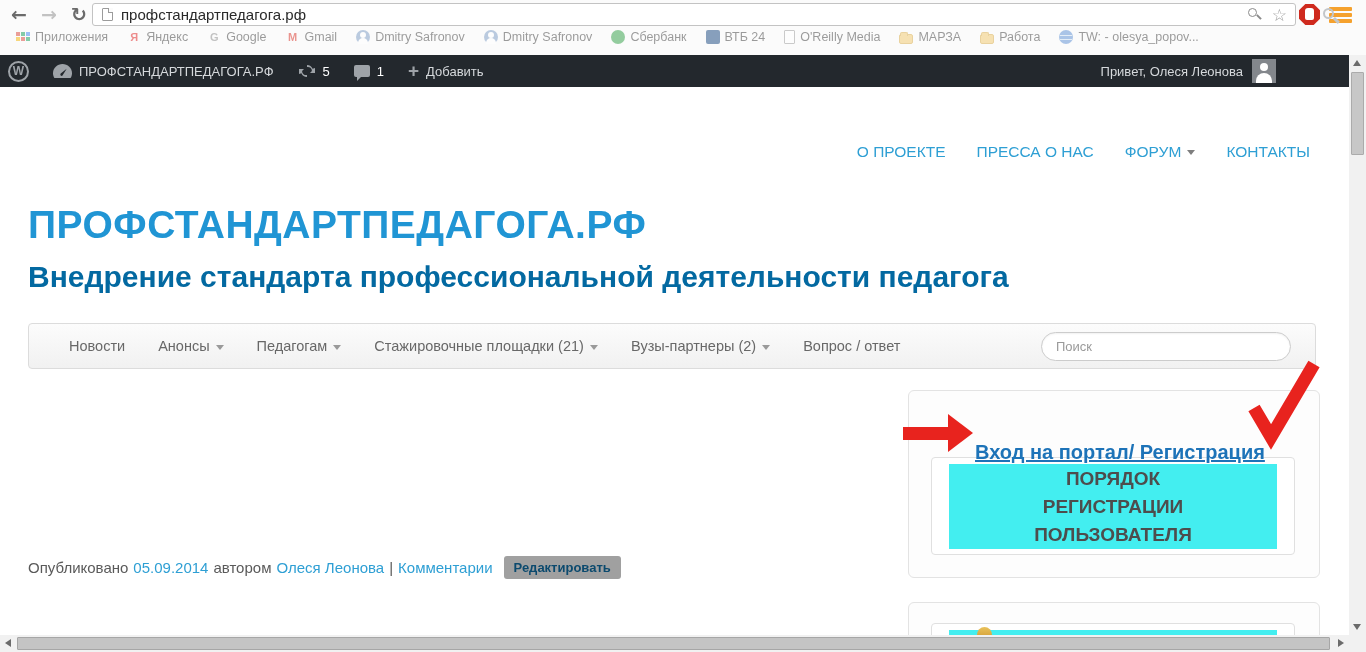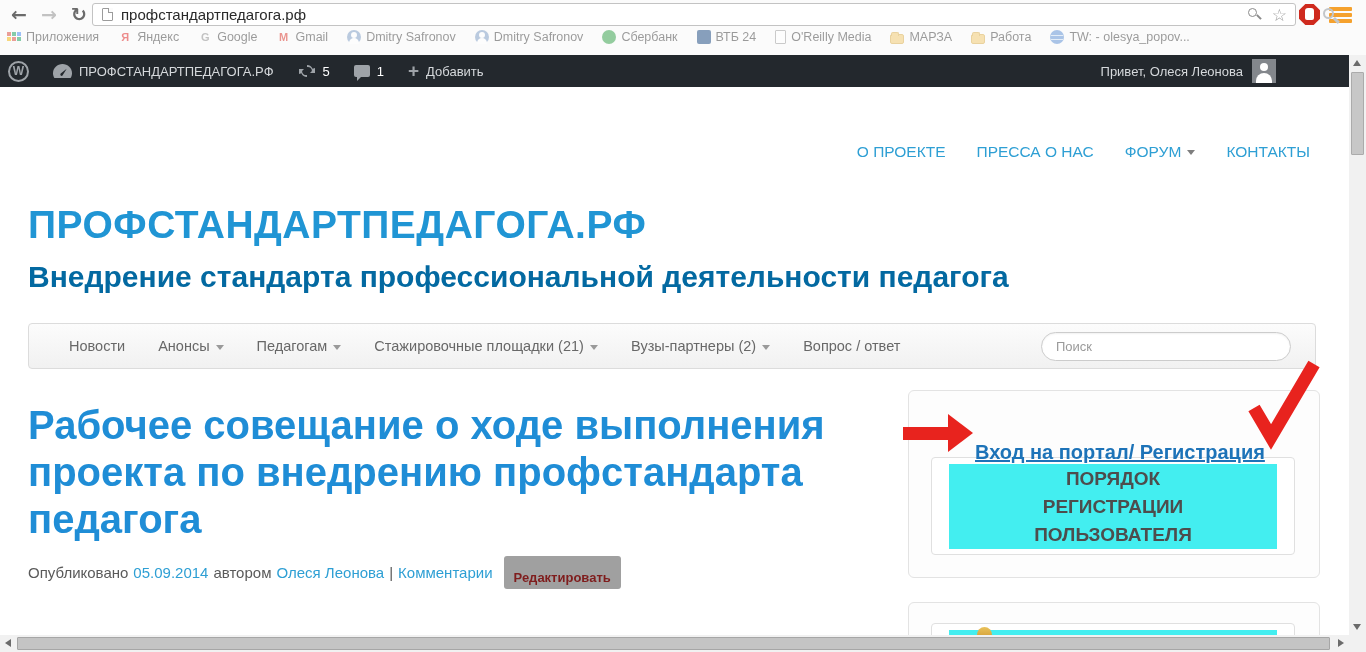--- a/index.html
+++ b/index.html
@@ -18,21 +18,21 @@
   .url-text { position: absolute; left: 28px; top: 2px; font-size: 15px; color: #2a2a2a; white-space: nowrap; }
   .zoom-glass { position:absolute; right: 34px; top: 4px; width: 13px; height: 13px; }
   .zoom-glass .lens { position:absolute; left:0; top:0; width:9px; height:9px; border:1.6px solid #8b8b8b; border-radius:50%; }
   .zoom-glass .hndl { position:absolute; left:8px; top:8px; width:6px; height:1.8px; background:#8b8b8b; transform:rotate(45deg); }
   .star-glyph { position:absolute; right: 8px; top: 1px; font-size: 17px; color: #a0a0a0; font-family: "DejaVu Sans", sans-serif; cursor:pointer; }
   .adblock { position: absolute; left: 1299px; top: 4px; width: 21px; height: 21px; background: #cf2a1e; clip-path: polygon(30% 0,70% 0,100% 30%,100% 70%,70% 100%,30% 100%,0 70%,0 30%); cursor: pointer; }
   .adblock .hand { position:absolute; left:6px; top:4px; width:9px; height:12px; background:#fff; border-radius:3px 3px 2px 2px; }
   .menu-burger { position: absolute; left: 1329px; top: 7px; width: 23px; cursor: pointer; }
   .menu-burger .bar { width: 23px; height: 3.6px; background: #f5a12d; border-radius: 1px; margin-bottom: 2.6px; }
   
-  .bookmarks { position: absolute; left: 0; top: 27px; width: 1366px; height: 20px; display: flex; align-items: center; gap: 19px; padding-left: 7px; filter: blur(0.6px); opacity: 0.5; }
+  .bookmarks { position: absolute; left: 0; top: 27px; width: 1366px; height: 20px; display: flex; align-items: center; gap: 19px; padding-left: 16px; filter: blur(0.6px); opacity: 0.5; }
   .bm { display: flex; align-items: center; gap: 5px; font-size: 12.5px; color: #3c3c3c; white-space: nowrap; cursor: pointer; }
   .bm-ic { width: 14px; height: 14px; position: relative; flex: 0 0 auto; }
   .ic-apps { display:grid; grid-template-columns: 4px 4px 4px; grid-template-rows: 4px 4px; gap: 1px; padding-top:2px; }
   .ic-apps i { display:block; }
   .ic-letter { font-size: 11px; font-weight: bold; line-height: 14px; text-align: center; font-style: normal; }
   .ic-person { background:#7b9bc4; border-radius:50%; }
   .ic-person:after { content:""; position:absolute; left:4px; top:2px; width:6px; height:6px; background:#fff; border-radius:50%; }
   .ic-person:before { content:""; position:absolute; left:2px; top:8px; width:10px; height:6px; background:#fff; border-radius:5px 5px 0 0; }
   .ic-circle-green { background:#2e9e44; border-radius:50%; }
   .ic-vtb { background:#16457e; border-radius:2px; }
@@ -65,21 +65,21 @@
   
   .mainmenu { position: absolute; left: 28px; top: 323px; width: 1288px; height: 46px; background: linear-gradient(#fcfcfc, #f1f1f1); border: 1px solid #dcdcdc; border-radius: 4px; display: flex; align-items: center; gap: 33px; padding: 0 24px 0 40px; font-size: 14.5px; color: #686868; }
   .mainmenu .mi { cursor: pointer; white-space: nowrap; }
   .mainmenu .caret { border-top-color: #9a9a9a; vertical-align: 1px; }
   .menu-search { margin-left: auto; width: 250px; height: 29px; border: 1px solid #cccccc; border-radius: 15px; padding: 0 14px; font-size: 13px; color: #555; background: #fff; outline: none; font-family: "Liberation Sans", sans-serif; box-shadow: inset 0 1px 2px rgba(0,0,0,.06); }
   .menu-search::placeholder { color: #9a9a9a; }
   
   .post-title { position: absolute; left: 28px; top: 402px; width: 858px; font-size: 40px; line-height: 47px; font-weight: bold; color: #1f8dd6; cursor: pointer; }
   .post-meta { position: absolute; left: 28px; top: 556px; font-size: 15px; color: #5a5a5a; display: flex; align-items: center; gap: 5px; white-space: nowrap; }
   .post-meta a { color: #2e9fd4; text-decoration: none; cursor: pointer; }
-  .edit-badge { margin-left: 6px; background: #a0a0a0; color: #7f1d1d; font-size: 13px; font-weight: bold; padding: 14px 10px 4px; border-radius: 3px; cursor: pointer; }
+  .edit-badge { margin-left: 6px; background: #a0a0a0; color: #0c4a6e; font-size: 13px; font-weight: bold; padding: 4px 10px 4px; border-radius: 3px; cursor: pointer; }
   
   .widget { position: absolute; background: #fdfdfd; border: 1px solid #e3e3e3; border-radius: 6px; }
   .widget-1 { left: 908px; top: 390px; width: 412px; height: 188px; }
   .widget-2 { left: 908px; top: 602px; width: 412px; height: 140px; }
   .login-link { position: absolute; left: 975px; top: 421px; font-size: 20px; font-weight: bold; color: #1d73b8; text-decoration: underline; cursor: pointer; z-index: 3; white-space: nowrap; margin-top: 20px; }
   .red-arrow { position: absolute; left: 903px; top: 414px; width: 70px; height: 38px; z-index: 3; }
   .red-arrow .shaft { position: absolute; left: 0; top: 13px; width: 45px; height: 13px; background: #e8231e; }
   .red-arrow .head { position: absolute; left: 45px; top: 0; width: 0; height: 0; border-left: 25px solid #e8231e; border-top: 19px solid transparent; border-bottom: 19px solid transparent; }
   .red-check { position: absolute; left: 1242px; top: 358px; z-index: 3; }
   .reg-card { position: absolute; left: 22px; top: 66px; width: 364px; height: 98px; background: #fff; border: 1px solid #e0e0e0; border-radius: 4px; }
@@ -235,21 +235,20 @@
   <div class="mainmenu">
     <span class="mi">Новости</span>
     <span class="mi"><span>Анонсы</span><span class="caret"></span></span>
     <span class="mi"><span>Педагогам</span><span class="caret"></span></span>
     <span class="mi"><span>Стажировочные площадки (21)</span><span class="caret"></span></span>
     <span class="mi"><span>Вузы-партнеры (2)</span><span class="caret"></span></span>
     <span class="mi">Вопрос / ответ</span>
     <input class="menu-search" type="text" placeholder="Поиск" style="">
   </div>
 
-  <div class="post-title">Рабочее совещание о ходе выполнения проекта по внедрению профстандарта педагога</div>
   <div class="post-meta">
     <span>Опубликовано</span>
     <a>05.09.2014</a>
     <span>автором</span>
     <a>Олеся Леонова</a>
     <span>|</span>
     <a>Комментарии</a>
     <span class="edit-badge">Редактировать</span>
   </div>
 

